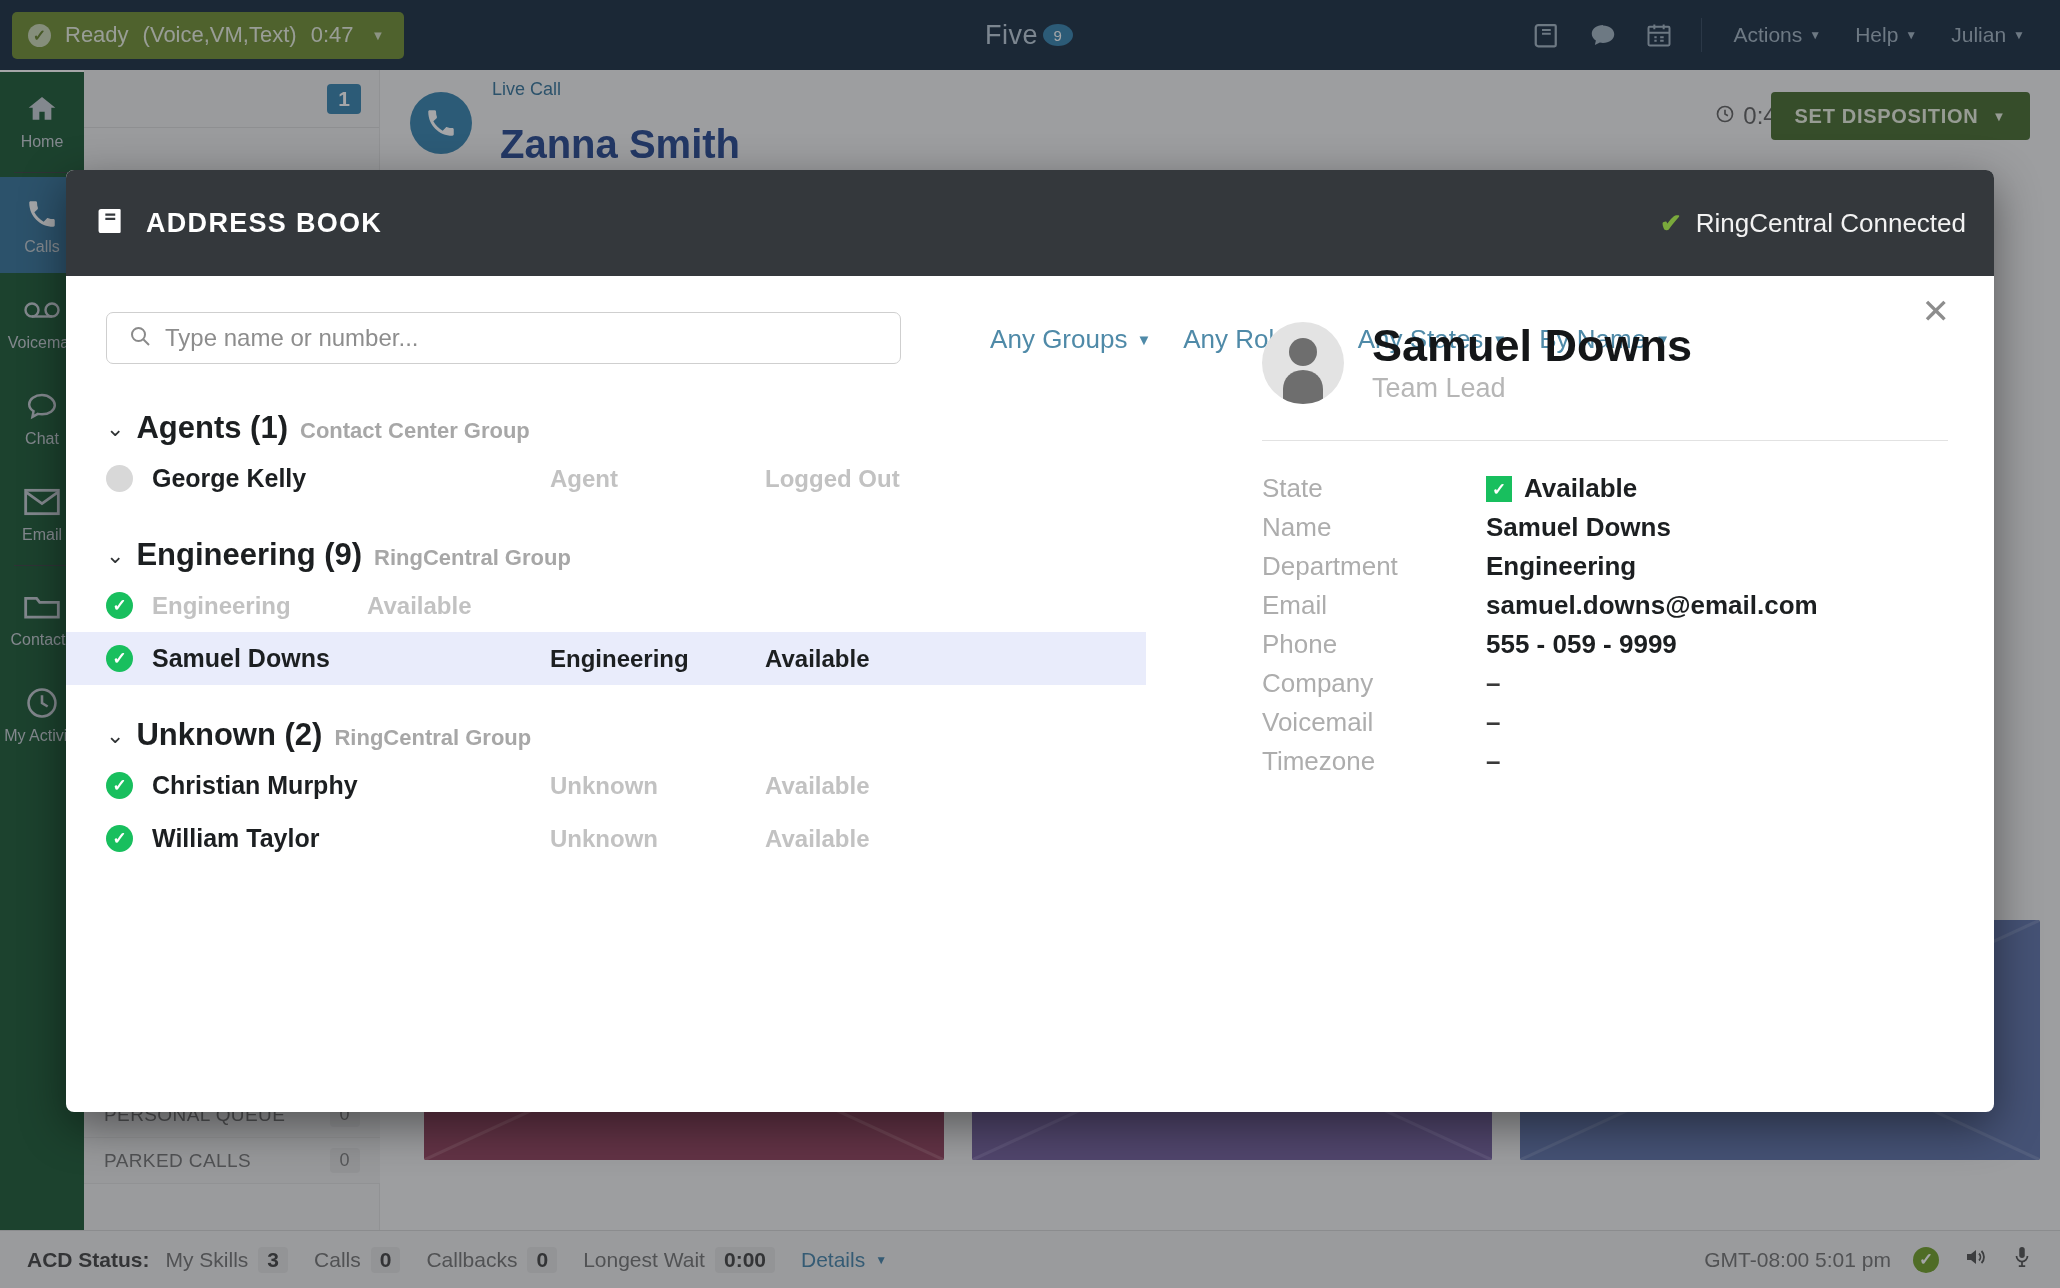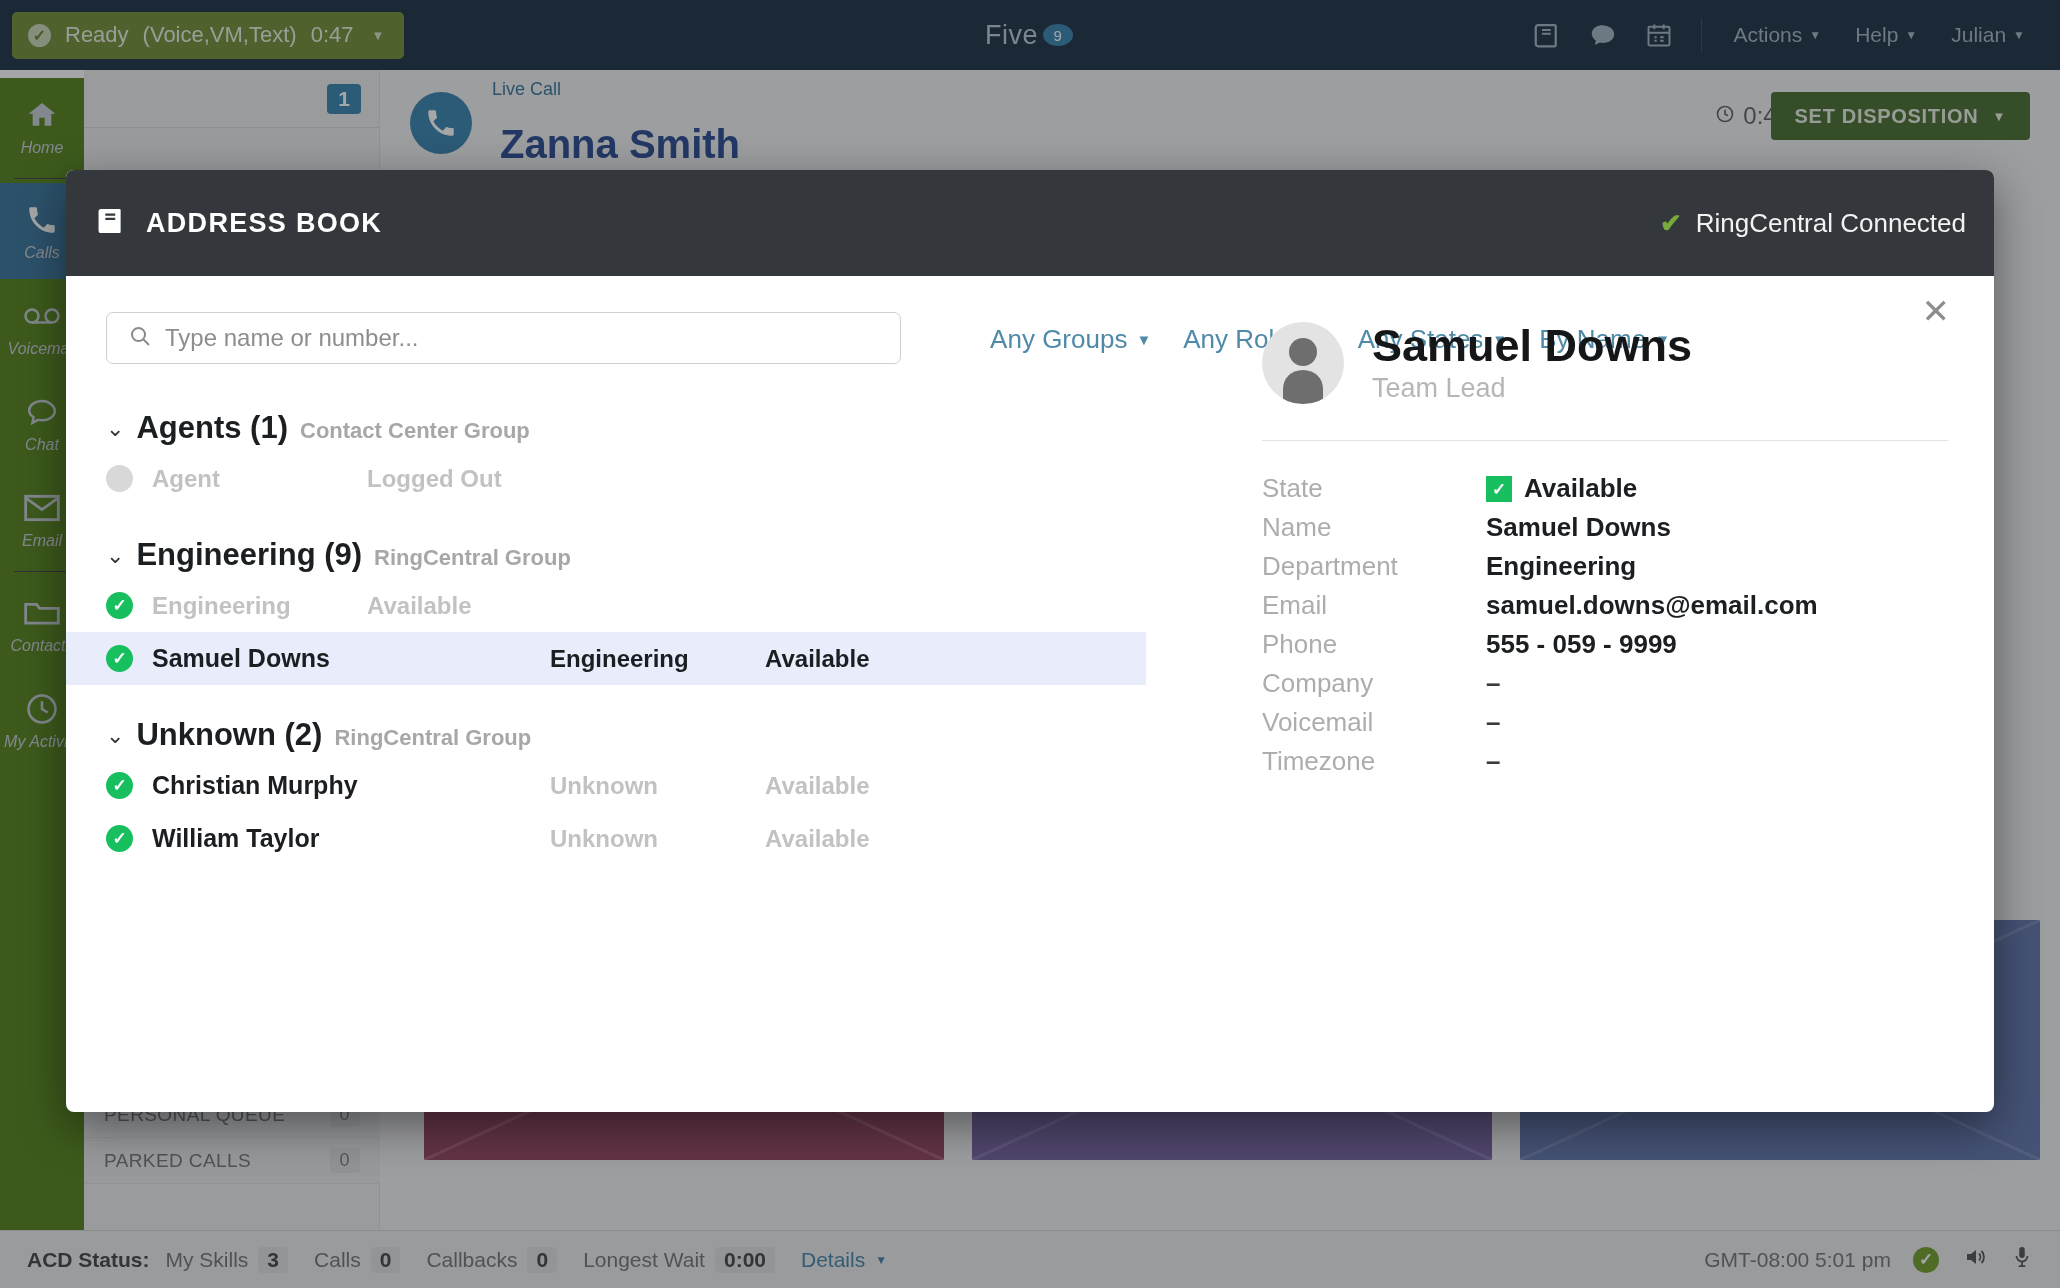--- a/index.html
+++ b/index.html
@@ -48,23 +48,22 @@
     justify-content: center;
   }
   .top-divider { width: 1px; height: 34px; background: #2e4358; margin: 0 14px; }
   .top-menu {
     font-size: 21px; color: #9fb1c0; padding: 0 17px; display: flex;
     align-items: center; gap: 7px;
   }
   .top-menu .caret { font-size: 12px; }
 
   .sidebar {
-    position: absolute; left: 0; top: 78px; width: 84px; bottom: 58px;
-    background: #4d7c0f;
-    font-style: italic;
+    position: absolute; left: 0; top: 72px; width: 84px; bottom: 58px;
+    background: #14532d;
   }
   .side-item {
     height: 96px; display: flex; flex-direction: column; align-items: center;
     justify-content: center; gap: 5px; color: #c4ccd2; font-size: 16px;
     overflow: hidden;
   }
   .side-item.active { background: #2f6f96; }
   .side-item .ico { height: 38px; display: flex; align-items: center; }
   .side-sep { height: 1px; background: #34383b; margin: 4px 14px; }
 
@@ -496,20 +495,21 @@
 
         <div class="list">
 
           <div class="grp">
             <span class="chev">⌄</span>
             <span class="gname">Agents (1)</span>
             <span class="gtype">Contact Center Group</span>
           </div>
           <div class="row muted">
             <span class="dot offline"></span>
+            <span class="rname">George Kelly</span>
             <span class="rdept">Agent</span>
             <span class="rstate">Logged Out</span>
           </div>
 
           <div class="grp-gap"></div>
 
           <div class="grp">
             <span class="chev">⌄</span>
             <span class="gname">Engineering (9)</span>
             <span class="gtype">RingCentral Group</span>

